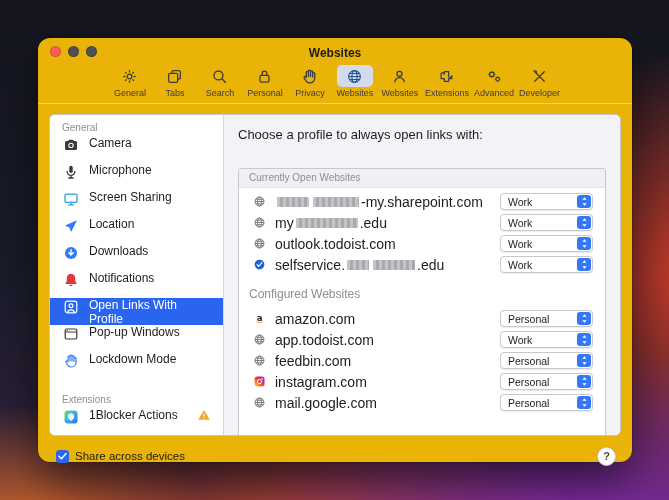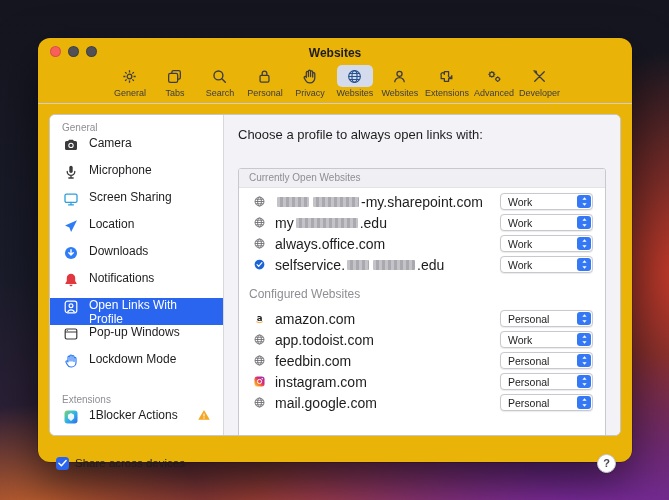--- a/index.html
+++ b/index.html
@@ -60,21 +60,21 @@
             background:repeating-linear-gradient(90deg,#c3c3c8 0 3px,#a9a9af 3px 6px); }
   .dropdown { margin-left:auto; width:93px; height:17px; background:#fff; border:1px solid #c9c8ce; border-radius:4px;
               display:flex; align-items:center; font-size:10.5px; color:#1d1d1f; padding-left:7px; position:relative;
               box-shadow:0 0.5px 1px rgba(0,0,0,.08); cursor:default; }
   .dd-btn { position:absolute; right:1px; top:1px; bottom:1px; width:14px; background:#3478f6; border-radius:3px;
             display:flex; align-items:center; justify-content:center; }
   .dd-btn svg { width:7px; height:11px; }
   .remove-btn { margin-top:9px; padding:2px 12px 3px; font-size:11px; color:#aaaaaf; background:#fbfbfd;
                 border:1px solid #d6d5da; border-radius:5px; font-family:inherit; }
   
-  .footer { position:absolute; left:18px; right:16px; bottom:7px; height:20px; display:flex; align-items:center; }
+  .footer { position:absolute; left:18px; right:16px; bottom:14px; height:20px; display:flex; align-items:center; }
   .checkbox { width:13px; height:13px; border-radius:3.5px; background:#2a65f0; display:flex; align-items:center; justify-content:center; }
   .checkbox svg { width:9px; height:8px; }
   .footer-label { font-size:11.5px; color:#1d1d1f; margin-left:6px; }
   .help-btn { margin-left:auto; width:19px; height:19px; border-radius:50%; background:#fff; border:1px solid #c9c8ce;
               box-shadow:0 0.5px 1.5px rgba(0,0,0,.15); display:flex; align-items:center; justify-content:center;
               font-size:11px; font-weight:700; color:#48484c; }
 </style>
 </head>
 <body>
 
@@ -384,21 +384,21 @@
                 <span class="site-icon">
                   <svg viewBox="0 0 16 16">
                     <g fill="none" stroke="currentColor" stroke-width="1.1">
                       <circle cx="8" cy="8" r="5.5"></circle>
                       <ellipse cx="8" cy="8" rx="2.4" ry="5.5"></ellipse>
                       <path d="M2.5 8h11M3.3 5.2h9.4M3.3 10.8h9.4"></path>
                     </g>
                   </svg>
                 </span>
                 <span class="site-name">
-                  <span>always.office.com</span>
+                  <span>outlook.todoist.com</span>
                 </span>
                 <div class="dropdown">
                   <span>Work</span>
                   <span class="dd-btn">
                     <svg viewBox="0 0 8 12">
                       <path d="M4 1.1L6.4 4H1.6z" fill="#fff"></path>
                       <path d="M4 10.9L1.6 8h4.8z" fill="#fff"></path>
                     </svg>
                   </span>
                 </div>

